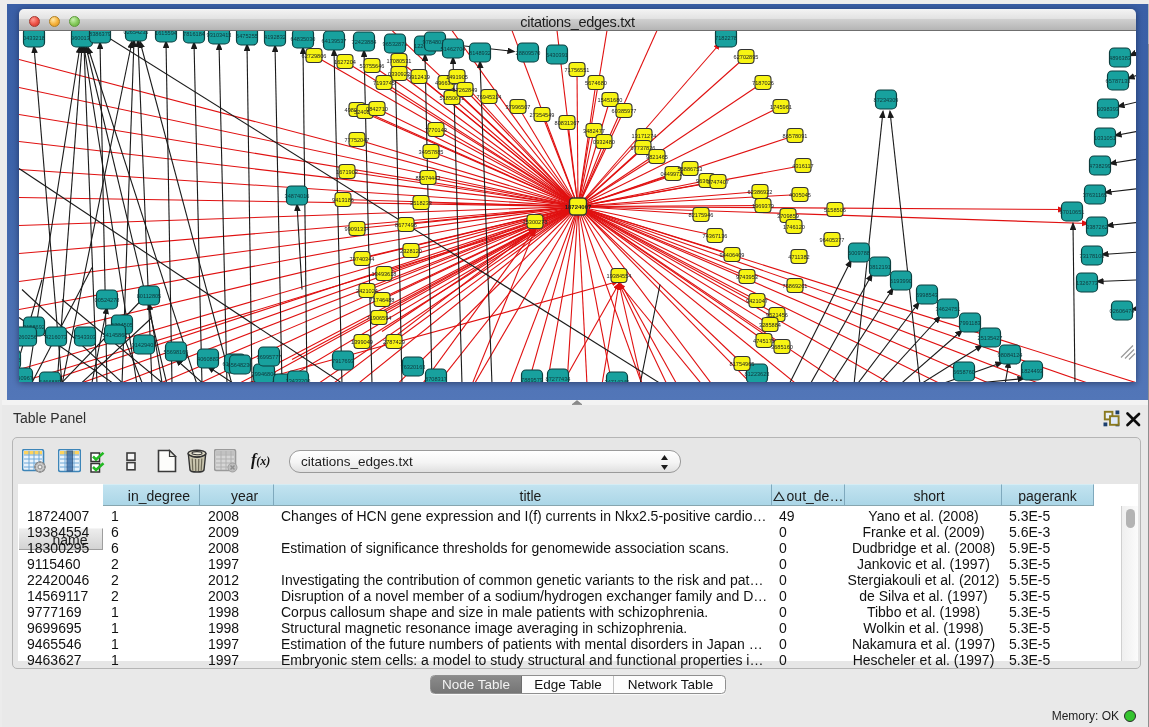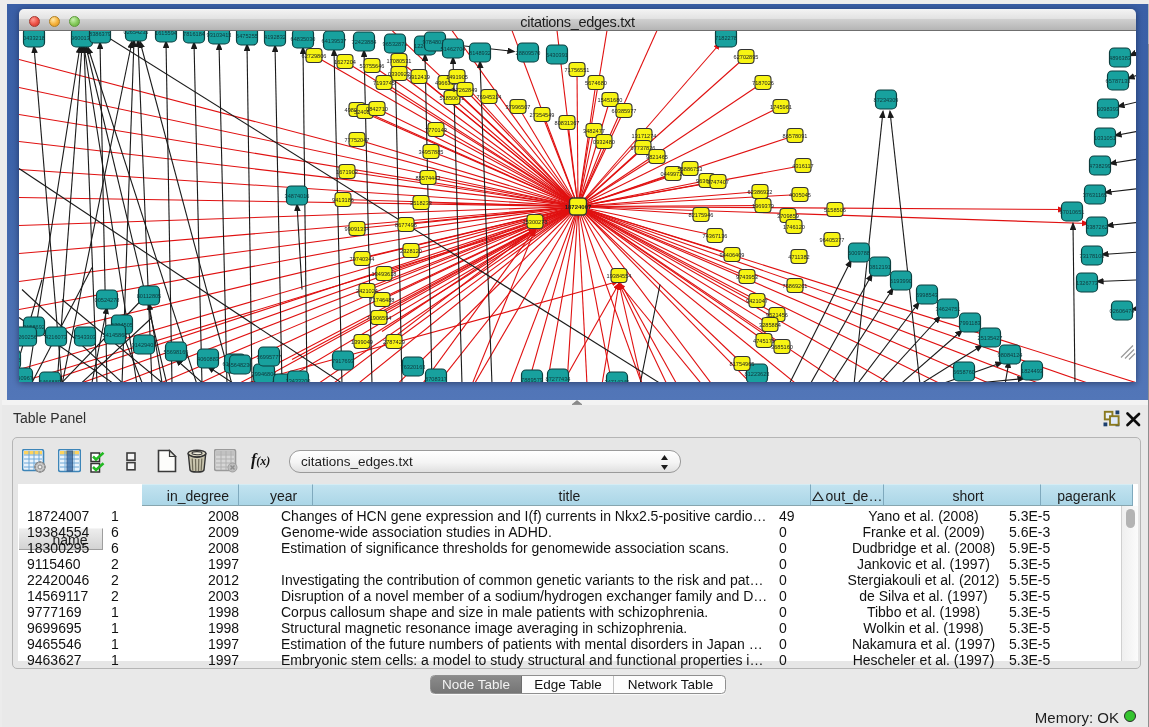--- a/index.html
+++ b/index.html
@@ -25,39 +25,39 @@
 .pbox { position:absolute; left:10px; top:437px; width:1129px; height:232px;
   background:#e6e6e6; border:1px solid #b5b5b5; border-radius:5px; }
 .combo { position:absolute; left:287px; top:450px; width:392px; height:23px;
   border:1px solid #9a9a9a; border-radius:11px;
   background:linear-gradient(180deg,#ffffff 0%,#f4f4f4 55%,#e0e0e0 100%);
   font-size:13.5px; color:#1d1d1d; line-height:21px; padding-left:11px; }
 .spin2 { position:absolute; right:11px; top:3px; }
 .hc { position:absolute; top:484px; height:22px; font-size:14px; color:#1c1c1c;
   text-align:center; line-height:22px; white-space:nowrap; overflow:hidden; }
 .hb { background:linear-gradient(180deg,#c2e3f0 0%,#abd6e7 100%);
-  border-right:1px solid #7fa9bd; border-top:1px solid #d5ecf4; border-bottom:1px solid #87a5ae;margin-left:39px; }
+  border-right:1px solid #7fa9bd; border-top:1px solid #d5ecf4; border-bottom:1px solid #87a5ae; }
 .hg { background:linear-gradient(180deg,#ededed 0%,#d3d3d3 100%);
   border-right:1px solid #9e9e9e; border-top:1px solid #f5f5f5; border-bottom:1px solid #9e9e9e;margin-top:44px; }
 .twhite { position:absolute; left:16px; top:484px; width:1120px; height:177px; background:#fff; }
 .tc { position:absolute; height:16px; font-size:14px; color:#111; line-height:16px;
   white-space:nowrap; overflow:hidden; }
 .sbar { position:absolute; left:1119px; top:506px; width:17px; height:155px;
   background:linear-gradient(90deg,#efefef,#fbfbfb); border-left:1px solid #d0d0d0; }
 .sthumb { position:absolute; left:3.5px; top:3px; width:9px; height:19px; border-radius:5px;
   background:#b3b3b3; }
 .tabs { position:absolute; left:428px; top:675px; width:296px; height:19px;
   border:1px solid #8f8f8f; border-radius:4.5px; background:#fdfdfd; font-size:13.5px;
   color:#111; box-shadow:0 1px 1px rgba(255,255,255,0.8);padding-left:12px; }
 .tabseg { position:absolute; top:0; height:100%; text-align:center; line-height:18px; }
 .seg1 { left:0; width:91px; background:linear-gradient(180deg,#8b8b8b,#757575);
   color:#f3f3f3; border-radius:3.5px 0 0 3.5px; border-right:1px solid #6e6e6e; }
 .seg2 { left:92px; width:91px; border-right:1px solid #c2c2c2; }
 .seg3 { left:184px; width:111px; }
-.mem { position:absolute; right:32px; top:709px; font-size:15px; color:#1e1e1e; }
+.mem { position:absolute; right:32px; top:709px; font-size:12px; color:#1e1e1e; }
 .memdot { position:absolute; left:1122px; top:710px; width:12px; height:12px; border-radius:50%;
   background:#35c42f; border:1.2px solid #2b2b2b; }
 .redge { position:absolute; left:1146px; top:4px; width:3px; height:723px; background:#8f8f8f; }
 .redgetop { position:absolute; left:1146px; top:4px; width:3px; height:40px; background:#b9b9b9; }
 .ti { position:absolute; }
 .fbicons { position:absolute; }
 </style></head>
 <body>
 <div id="root">
   <div class="desk">
@@ -691,21 +691,20 @@
 <div class="tc" style="left:25px;top:508px;width:76px">18724007</div>
 <div class="tc" style="left:109px;top:508px;width:89px">1</div>
 <div class="tc" style="left:206px;top:508px;width:66px">2008</div>
 <div class="tc" style="left:279px;top:508px;width:488px;text-overflow:ellipsis">Changes of HCN gene expression and I(f) currents in Nkx2.5-positive cardiomyoc…</div>
 <div class="tc" style="left:777px;top:508px;width:65px">49</div>
 <div class="tc" style="left:843px;top:508px;width:157px;text-align:center">Yano et al. (2008)</div>
 <div class="tc" style="left:1007px;top:508px;width:85px">5.3E-5</div>
 <div class="tc" style="left:25px;top:524px;width:76px">19384554</div>
 <div class="tc" style="left:109px;top:524px;width:89px">6</div>
 <div class="tc" style="left:206px;top:524px;width:66px">2009</div>
-<div class="tc" style="left:279px;top:524px;width:488px;text-overflow:ellipsis">Genome-wide association studies in ADHD.</div>
 <div class="tc" style="left:777px;top:524px;width:65px">0</div>
 <div class="tc" style="left:843px;top:524px;width:157px;text-align:center">Franke et al. (2009)</div>
 <div class="tc" style="left:1007px;top:524px;width:85px">5.6E-3</div>
 <div class="tc" style="left:25px;top:540px;width:76px">18300295</div>
 <div class="tc" style="left:109px;top:540px;width:89px">6</div>
 <div class="tc" style="left:206px;top:540px;width:66px">2008</div>
 <div class="tc" style="left:279px;top:540px;width:488px;text-overflow:ellipsis">Estimation of significance thresholds for genomewide association scans.</div>
 <div class="tc" style="left:777px;top:540px;width:65px">0</div>
 <div class="tc" style="left:843px;top:540px;width:157px;text-align:center">Dudbridge et al. (2008)</div>
 <div class="tc" style="left:1007px;top:540px;width:85px">5.9E-5</div>

